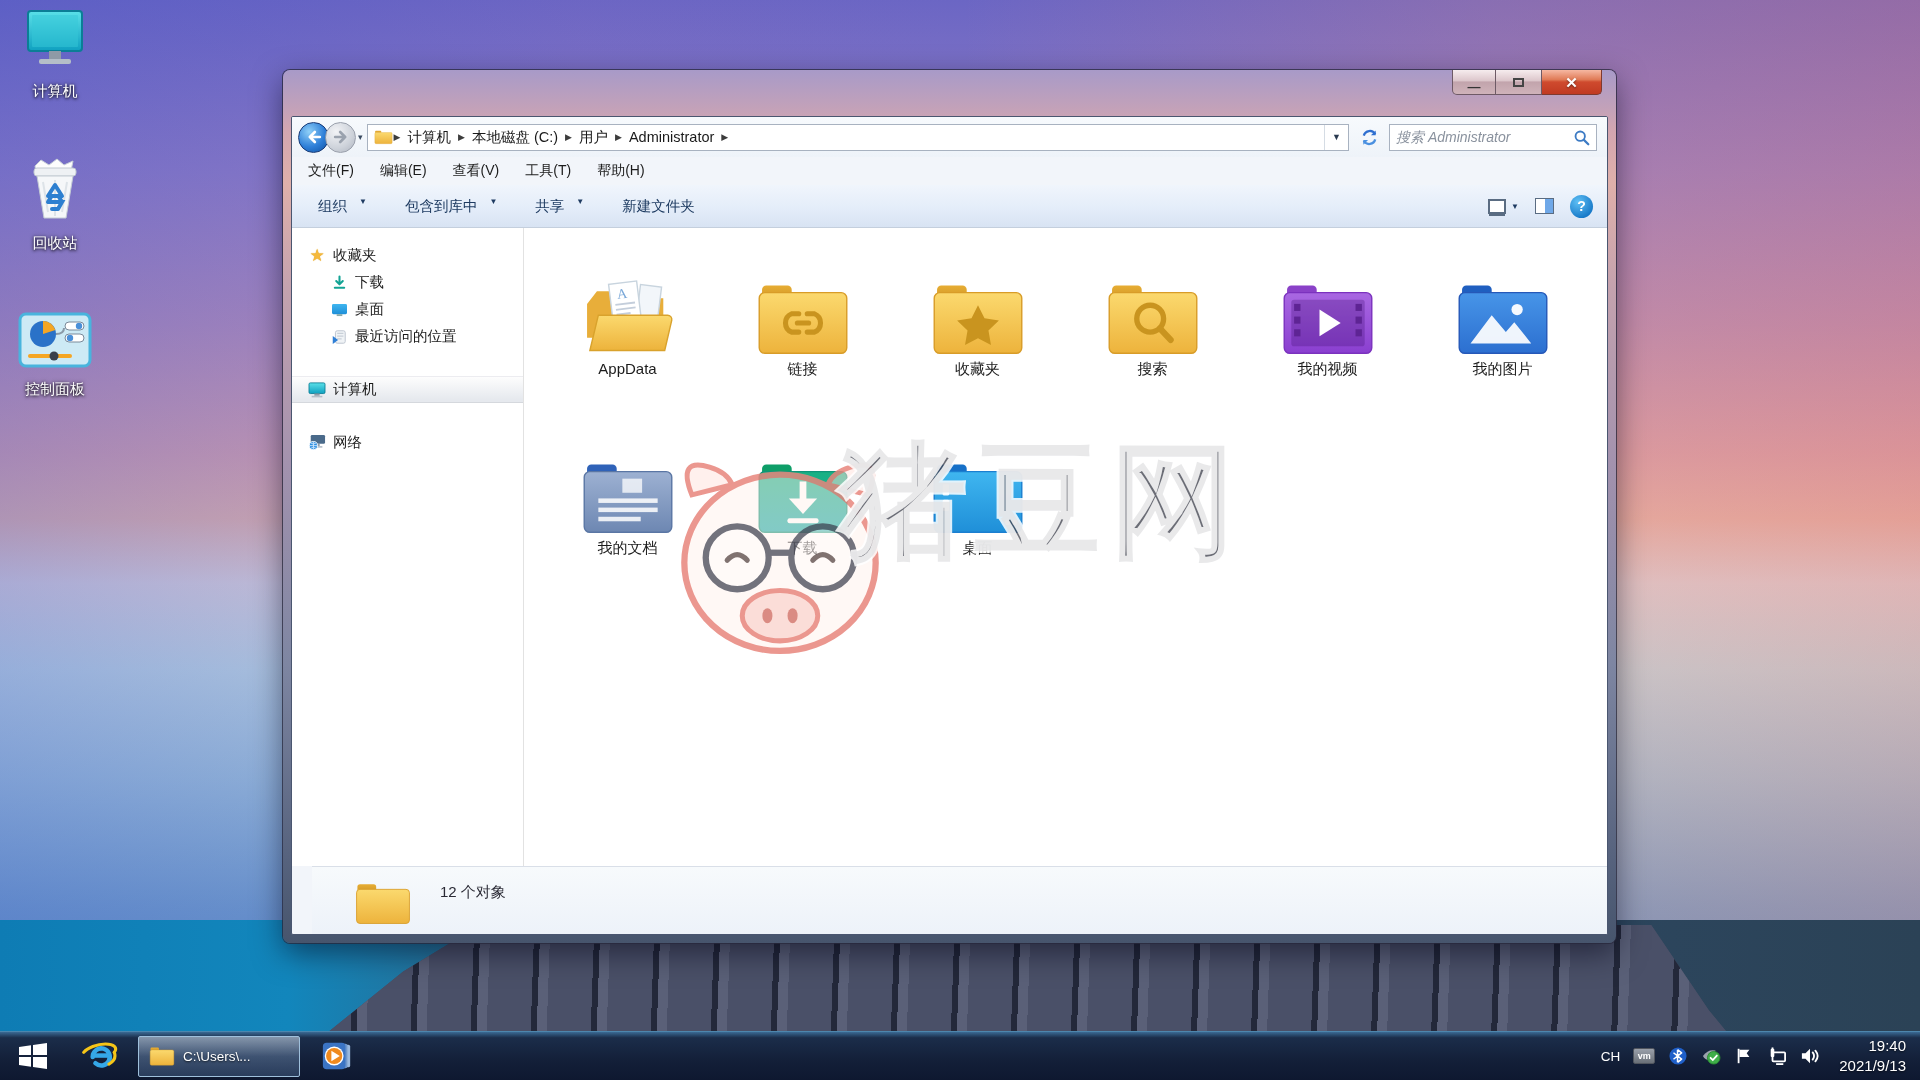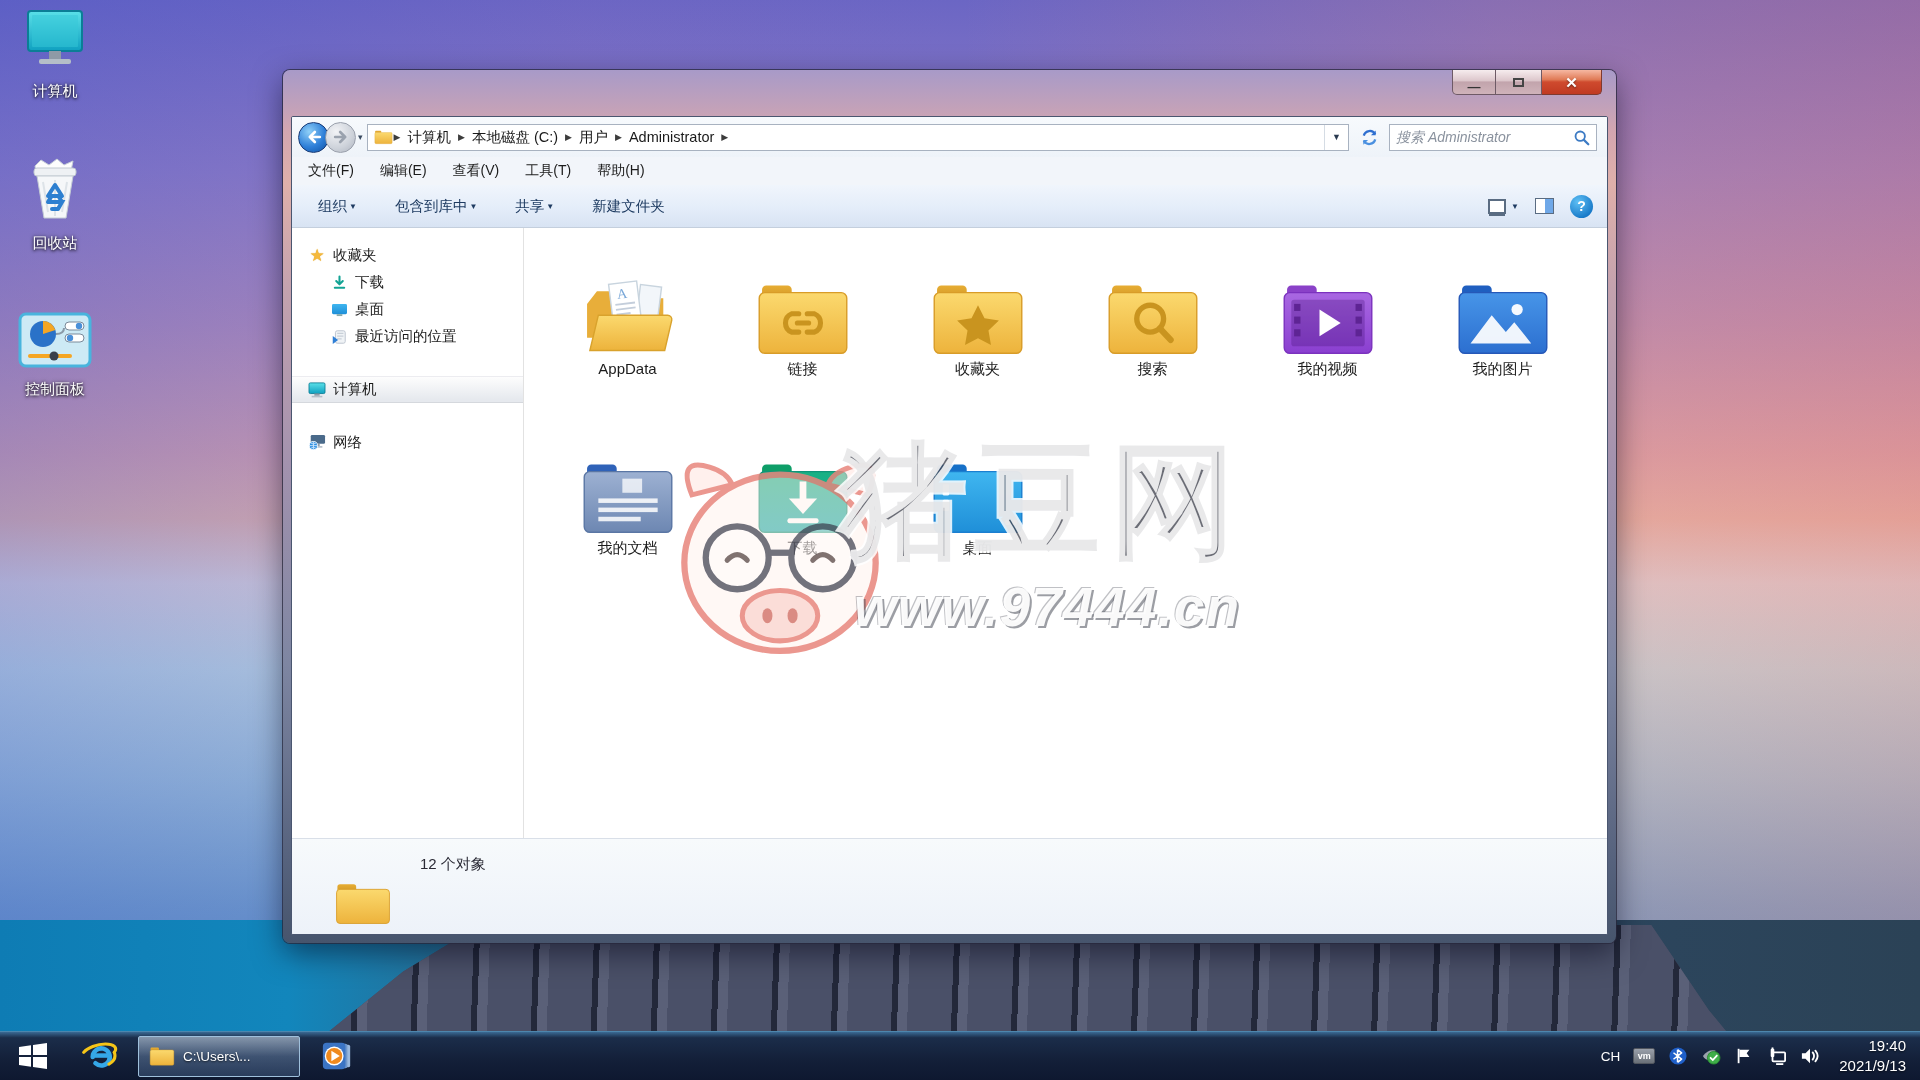--- a/index.html
+++ b/index.html
@@ -54,21 +54,21 @@
   .search-field input { flex:1; border:none; outline:none; font-size:14px; font-style:italic; color:#555; width:100%; font-family:"Liberation Sans",sans-serif; background:transparent; }
   .search-field input::placeholder { color:#8a929e; font-style:italic; }
 
   
   .menu-row { height:28px; display:flex; align-items:center; gap:26px; padding-left:16px; font-size:14px; color:#1c1c1c; flex:none; }
   .menu-item { cursor:pointer; }
 
   
   .toolbar { height:43px; display:flex; align-items:center; flex:none;
     background:linear-gradient(180deg,#f0f5fc 0%,#e4edf9 55%,#d8e3f3 100%); border-bottom:1px solid #c4cfdd; padding:0 14px; }
-  .tb-item { display:flex; align-items:center; gap:2px; color:#1e3b61; font-size:14.5px; padding:6px 12px; border-radius:3px; cursor:pointer; }
+  .tb-item { display:flex; align-items:flex-start; gap:12px; color:#1e3b61; font-size:14.5px; padding:6px 12px; border-radius:3px; cursor:pointer; }
   .tb-item .arr { font-size:8px; color:#1e3b61; }
   .tb-item + .tb-item { margin-left:14px; }
   .tb-right { margin-left:auto; display:flex; align-items:center; gap:16px; }
   .views-btn,.preview-btn,.help-btn { display:flex; align-items:center; gap:5px; cursor:pointer; }
   .views-sq { width:18px; height:15px; border:2px solid #5a6c82; background:#fff; box-shadow:0 3px 0 -1px #5a6c82; }
   .preview-sq { width:19px; height:16px; border:1px solid #5a6c82; background:linear-gradient(90deg,#fff 0 55%,#6fa8e8 55% 100%); }
   .help-circle { width:23px; height:23px; border-radius:50%; background:radial-gradient(circle at 35% 30%,#5fc0f5,#1779c8 75%); color:#fff; font-weight:bold; font-size:14px; display:flex; align-items:center; justify-content:center; }
 
   
   .win-body { flex:1; display:flex; overflow:hidden; background:#fff; }
@@ -79,21 +79,21 @@
   .sb-gap { height:26px; }
   .sb-ic { width:18px; height:18px; flex:none; display:flex; align-items:center; justify-content:center; }
   .star-glyph { color:#f5b93c; font-size:17px; text-shadow:0 0 1px #d69a20; }
 
   .filegrid { flex:1; position:relative; padding:50px 0 0 16px; display:flex; flex-wrap:wrap; align-content:flex-start; overflow:hidden; }
   .fcell { width:175px; height:179px; display:flex; flex-direction:column; align-items:center; cursor:pointer; }
   .fcell svg { width:96px; height:80px; }
   .flabel { margin-top:2px; font-size:15px; color:#1c1c1c; text-align:center; }
 
   
-  .statusbar { height:96px; flex:none; background:linear-gradient(180deg,#f7fafc,#edf2f9); border-top:1px solid #d9dfe8; position:relative; }
+  .statusbar { height:68px; flex:none; background:linear-gradient(180deg,#f7fafc,#edf2f9); border-top:1px solid #d9dfe8; position:relative;margin-left:20px; }
   .statusbar .bigfolder { position:absolute; left:42px; bottom:6px; width:58px; height:50px; }
   .status-text { position:absolute; left:128px; top:16px; font-size:15px; color:#2a2a35; }
 
   
   .watermark { position:absolute; left:648px; top:437px; width:660px; height:240px; z-index:50; pointer-events:none; }
   .wm-title { position:absolute; left:192px; top:2px; font-size:126px; font-weight:900; line-height:1;
     color:rgba(70,72,84,.80); -webkit-text-stroke:4px rgba(255,255,255,.85); letter-spacing:9px; }
   .wm-url { position:absolute; left:206px; top:138px; font-size:55px; font-weight:800; font-style:italic;
     color:rgba(255,255,255,.95); text-shadow:2px 2px 0 rgba(75,78,90,.55),-1px -1px 0 rgba(75,78,90,.35); letter-spacing:1px; }
   .wm-pig { position:absolute; left:6px; top:10px; width:252px; height:214px; opacity:.85; }
@@ -504,21 +504,20 @@
       <circle cx="66" cy="88" r="25" fill="rgba(255,255,255,.3)" stroke="#5a5a66" stroke-width="5"></circle>
       <circle cx="134" cy="88" r="25" fill="rgba(255,255,255,.3)" stroke="#5a5a66" stroke-width="5"></circle>
       <line x1="91" y1="84" x2="109" y2="84" stroke="#5a5a66" stroke-width="5"></line>
       <path d="M58 90 q8 -9 16 0" stroke="#6a5a58" stroke-width="4" fill="none" stroke-linecap="round"></path>
       <path d="M126 90 q8 -9 16 0" stroke="#6a5a58" stroke-width="4" fill="none" stroke-linecap="round"></path>
       <ellipse cx="100" cy="134" rx="30" ry="20" fill="rgba(250,205,198,.75)" stroke="#e8857c" stroke-width="4"></ellipse>
       <ellipse cx="90" cy="134" rx="4" ry="6" fill="#d4776e"></ellipse>
       <ellipse cx="110" cy="134" rx="4" ry="6" fill="#d4776e"></ellipse>
     </svg>
     <div class="wm-title">猪豆网</div>
-    <div class="wm-url">www.97444.cn</div>
   </div>
 
   <div class="taskbar">
     <div class="tb-btn" style="padding:0 18px">
       <svg width="30" height="28" viewBox="0 0 30 28">
         <g fill="#fff">
           <path d="M1 5 L13 3.2 V13 H1 Z"></path>
             <path d="M15 3 L29 1 V13 H15 Z"></path>
           <path d="M1 15 H13 V24.8 L1 23 Z"></path>
             <path d="M15 15 H29 V27 L15 25 Z"></path>

